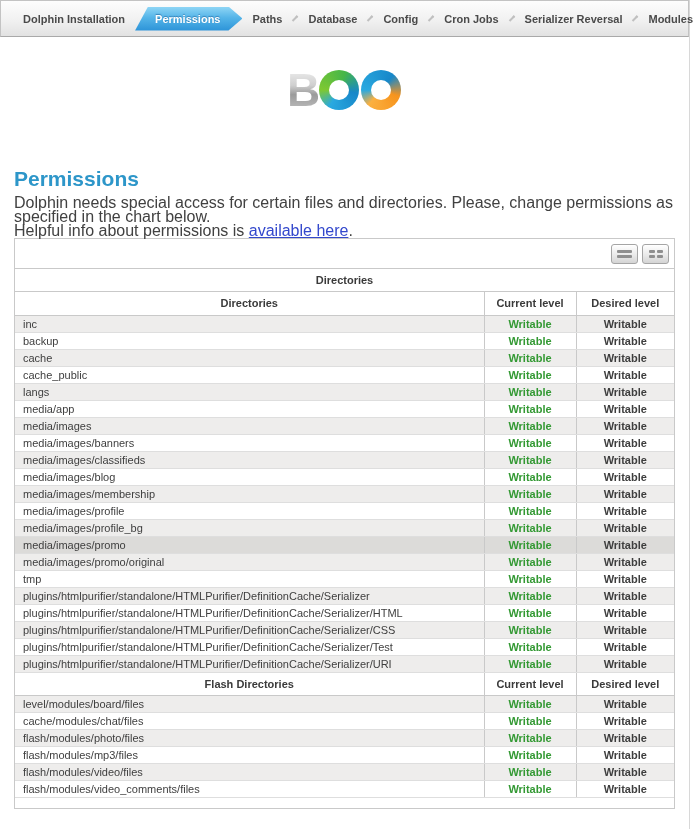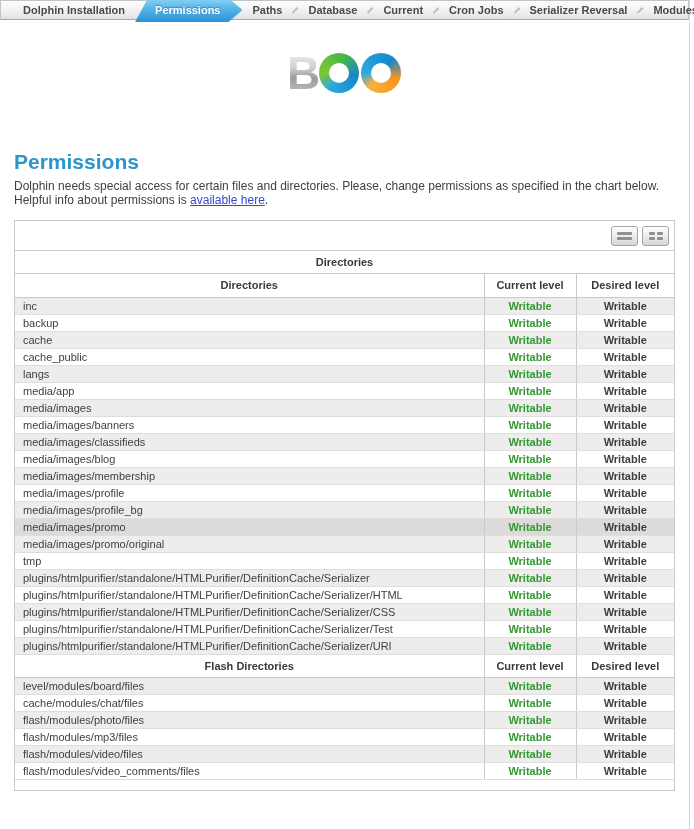--- a/index.html
+++ b/index.html
@@ -2,21 +2,21 @@
 <html><head>
 <meta charset="utf-8">
 <style>
   * { margin:0; padding:0; box-sizing:border-box; }
   html,body { width:694px; height:829px; overflow:hidden; background:#fff;
     font-family:"Liberation Sans","DejaVu Sans",sans-serif; }
   .page { width:690px; height:829px; border-right:1px solid #d8d8d8; background:#fff; }
 
   
   .wizard-nav {
-    height:20px; display:flex; align-items:center;
+    height:37px; display:flex; align-items:center;
     background:linear-gradient(180deg,#fdfdfd 0%,#f1f1f1 55%,#e2e2e2 100%);
     border:1px solid #c3c3c3; border-bottom:1px solid #a9a9a9;
     padding-left:12px; white-space:nowrap;
   }
   .nav-item {
     font-size:11px; font-weight:bold; color:#4a4a4a; padding:0 10px;
     line-height:24px; cursor:pointer;
   }
   .nav-item.active {
     color:#fff; text-shadow:0 -1px 1px rgba(0,60,120,.45);
@@ -40,25 +40,25 @@
     text-shadow:0 1px 0 rgba(255,255,255,0);
   }
   .logo-o { position:relative; width:40px; height:40px; border-radius:50%; margin:0 1px; }
   .logo-o::after { content:""; position:absolute; inset:10px; background:#fff; border-radius:50%; }
   .o-green { background:conic-gradient(from -90deg,#7ec832 0deg,#45b649 110deg,#1787c9 190deg,#2aa9e0 300deg,#7ec832 360deg); }
   .o-orange { background:conic-gradient(from -90deg,#2aa9e0 0deg,#1787c9 130deg,#f7941d 200deg,#fbb040 310deg,#2aa9e0 360deg); }
 
   
   .content { padding:0 14px; }
   .page-title { margin-top:46px; font-size:21px; font-weight:bold; color:#2d96c9; }
-  .intro { margin-top:5px; font-size:12px; line-height:14px; color:#414141; }
+  .intro { margin-top:5px; font-size:16px; line-height:14px; color:#414141; }
   .intro a { color:#3348cc; }
 
   
-  .table-wrap { margin-top:13px; border:1px solid #c9c9c9; padding-bottom:10px; }
+  .table-wrap { border:1px solid #c9c9c9; padding-bottom:10px; }
   .toolbar { height:30px; border-bottom:1px solid #c9c9c9; display:flex; justify-content:flex-end; align-items:center; padding-right:5px; gap:4px; background:#fff; }
   .view-btn {
     width:27px; height:20px; border:1px solid #a5a5a5; border-radius:3px;
     background:linear-gradient(180deg,#ffffff 0%,#e8e8e8 60%,#d4d4d4 100%);
     box-shadow:inset 0 1px 0 #fff; cursor:pointer;
     display:flex; flex-direction:column; justify-content:center; align-items:center; gap:2px;
   }
   .bar { width:15px; height:3px; background:#8f8f8f; border-radius:1px; }
   .grid-row { display:flex; gap:2px; }
   .sq { width:6px; height:3px; background:#8f8f8f; border-radius:1px; }
@@ -81,21 +81,21 @@
 
 <div class="page">
 
   <div class="wizard-nav">
       <span class="nav-item">Dolphin Installation</span>
       <span class="nav-item active">Permissions</span>
       <span class="nav-item">Paths</span>
       <span class="chev"></span>
       <span class="nav-item">Database</span>
       <span class="chev"></span>
-      <span class="nav-item">Current</span>
+      <span class="nav-item">Config</span>
       <span class="chev"></span>
       <span class="nav-item">Cron Jobs</span>
       <span class="chev"></span>
       <span class="nav-item">Serializer Reversal</span>
       <span class="chev"></span>
       <span class="nav-item">Modules</span>
     </div>
 
   <div class="logo-wrap">
     <div class="logo">

